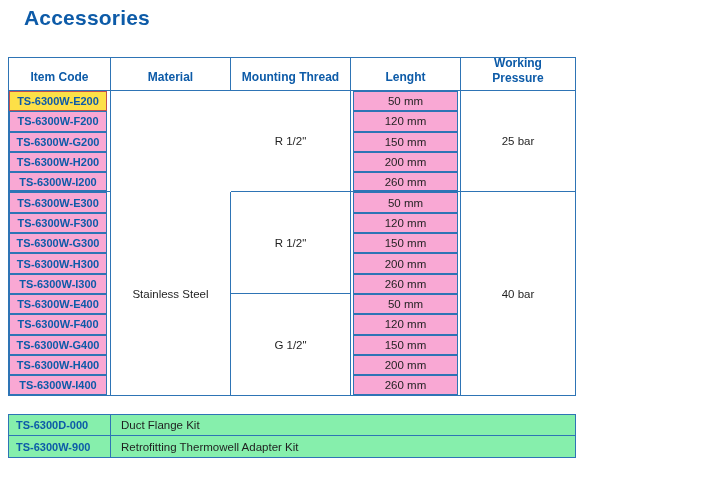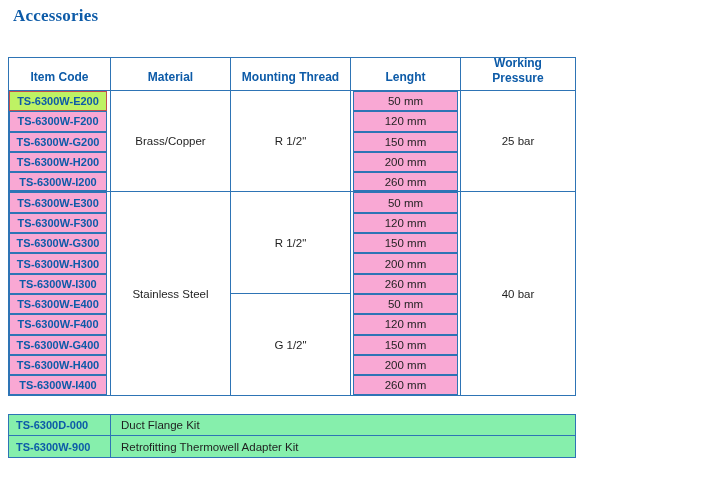--- a/index.html
+++ b/index.html
@@ -7,24 +7,23 @@
     --text-blue:#0d5ba8;
     --body-text:#1f1f1f;
   }
   html,body{margin:0;padding:0;}
   body{
     width:722px;height:497px;background:#ffffff;position:relative;
     font-family:"Liberation Sans", sans-serif;
     -webkit-font-smoothing:antialiased;
   }
   .page-title{
-    position:absolute;left:13px;top:6px;
-    font-size:17px;font-weight:bold;color:var(--text-blue);
+    position:absolute;left:24px;top:6px;
+    font-size:21px;font-weight:bold;color:var(--text-blue);
     letter-spacing:.2px;
-    font-family:Liberation Serif, serif;
   }
   
   .atbl{
     position:absolute;left:8px;top:57px;
     display:grid;
     grid-template-columns:102px 120px 120px 110px 114px;
     grid-template-rows:33px repeat(15,20.3px);
     border:1px solid var(--border-blue);
     background:#fff;
     box-sizing:content-box;
@@ -42,21 +41,21 @@
   .lw{border-right:1px solid var(--border-blue);padding:0 2px;box-sizing:border-box;}
   .cw.bb,.lw.bb{border-bottom:1px solid var(--border-blue);text-align:right;}
   .box{
     width:100%;height:100%;box-sizing:border-box;
     border:1px solid var(--border-blue);
     display:flex;align-items:center;justify-content:center;
     background:#f9a8d4;
   }
   .cw .box{font-size:11px;font-weight:bold;color:var(--text-blue);}
   .lw .box{font-size:11.5px;color:var(--body-text);}
-  .box.hl{background:#bef264;border-color:#c0504d;}
+  .box.hl{background:#fde047;border-color:#c0504d;}
   .merged{
     display:flex;align-items:center;justify-content:center;
     font-size:11.5px;color:var(--body-text);box-sizing:border-box;
   }
   .merged.rb{border-right:1px solid var(--border-blue);}
   .merged.bb{border-bottom:1px solid var(--border-blue);}
   
   .acc{
     position:absolute;left:8px;top:414px;
     display:grid;
@@ -121,21 +120,20 @@
     <div class="lw" style="grid-area: 5 / 4;">
       <div class="box">200 mm</div>
     </div>
     <div class="cw bb" style="grid-area: 6 / 1;">
       <div class="box">TS-6300W-I200</div>
     </div>
     <div class="lw bb" style="grid-area: 6 / 4;">
       <div class="box">260 mm</div>
     </div>
     <div class="merged rb bb" style="grid-area: 2 / 3 / span 5;">R 1/2"</div>
-    <div class="merged rb bb" style="grid-area: 2 / 2 / span 5;">Brass/Copper</div>
     <div class="merged bb" style="grid-area: 2 / 5 / span 5;">25 bar</div>
     <div class="cw" style="grid-area: 7 / 1;">
       <div class="box">TS-6300W-E300</div>
     </div>
     <div class="lw" style="grid-area: 7 / 4;">
       <div class="box">50 mm</div>
     </div>
     <div class="cw" style="grid-area: 8 / 1;">
       <div class="box">TS-6300W-F300</div>
     </div>

